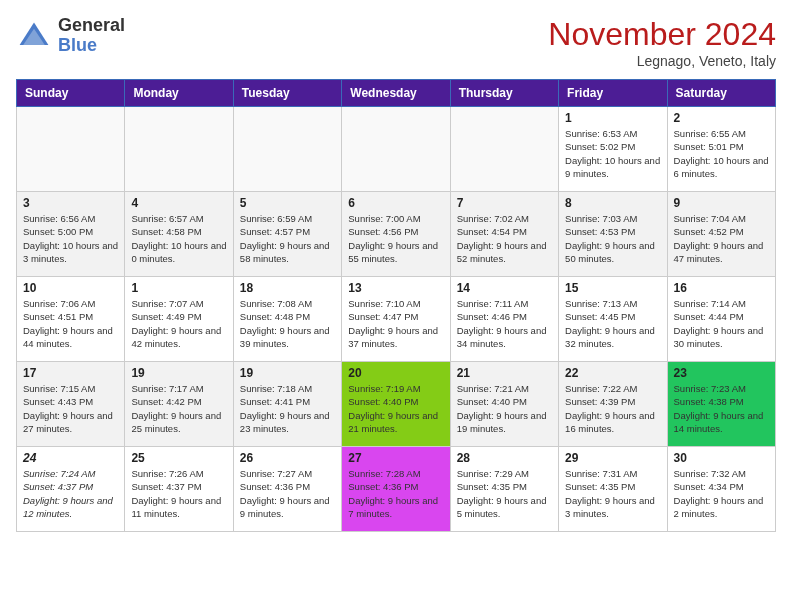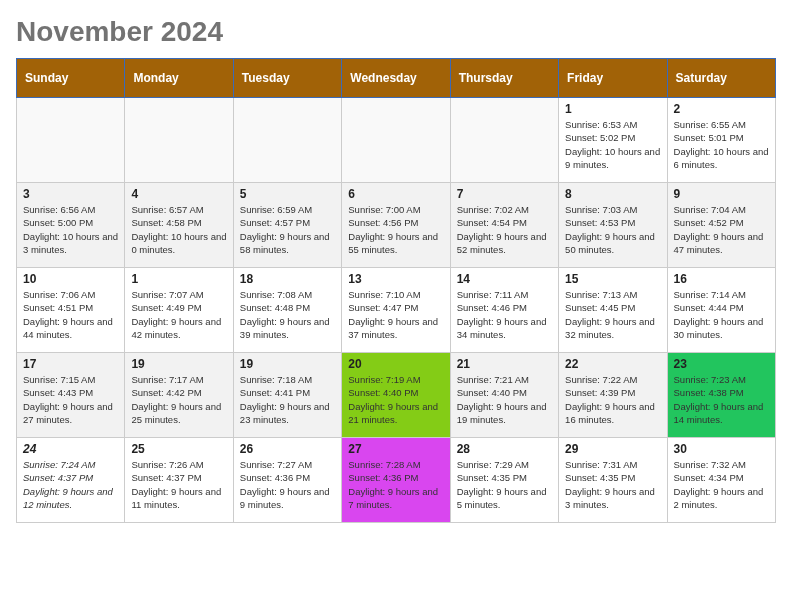--- a/index.html
+++ b/index.html
@@ -27,39 +27,39 @@
       line-height: 1.1;
     }
     .logo-text .general { color: #333; }
     .logo-text .blue { color: #4a7bc8; }
     .logo-icon {
       width: 36px;
       height: 36px;
     }
     .title-section { text-align: right; }
     .month-title {
-      font-size: 28px;
-      font-weight: 700;
-      color: #737373;
+      font-size: 32px;
+      font-weight: 400;
+      color: #b91c1c;
     }
     .location {
       font-size: 14px;
       color: #444;
     }
     .calendar {
       width: 100%;
       border-collapse: collapse;
       border: 1px solid #ccc;
     }
     .calendar th {
-      background: #a16207;
+      background: #4c1d95;
       color: #fff;
       font-size: 12px;
       font-weight: bold;
-      padding: 12px 8px;
+      padding: 6px 8px;
       text-align: left;
       border: 1px solid #3a6ab8;
     }
     .calendar td {
       vertical-align: top;
       border: 1px solid #ccc;
       padding: 4px 6px;
       width: 108px;
       min-height: 80px;
       font-size: 10px;
@@ -87,22 +87,33 @@
       line-height: 1.4;
     }
     .week-row td {
       height: 85px;
     }
   </style>
 </head>
 <body>
 
 <div class="header">
+  <div class="logo">
+    <svg class="logo-icon" viewBox="0 0 40 40" xmlns="http://www.w3.org/2000/svg">
+      <polygon points="20,5 36,30 4,30" fill="#4a7bc8"></polygon>
+      <polygon points="20,12 32,30 8,30" fill="#fff" opacity="0.3"></polygon>
+    </svg>
+    <div class="logo-text">
+      <span class="general">General</span><br>
+      <span class="blue">Blue</span>
+    </div>
+  </div>
   <div class="title-section">
     <div class="month-title">November 2024</div>
+    <div class="location">Legnago, Veneto, Italy</div>
   </div>
 </div>
 
 <table class="calendar">
   <thead>
     <tr>
     <th>Sunday</th>
         <th>Monday</th>
         <th>Tuesday</th>
         <th>Wednesday</th>

